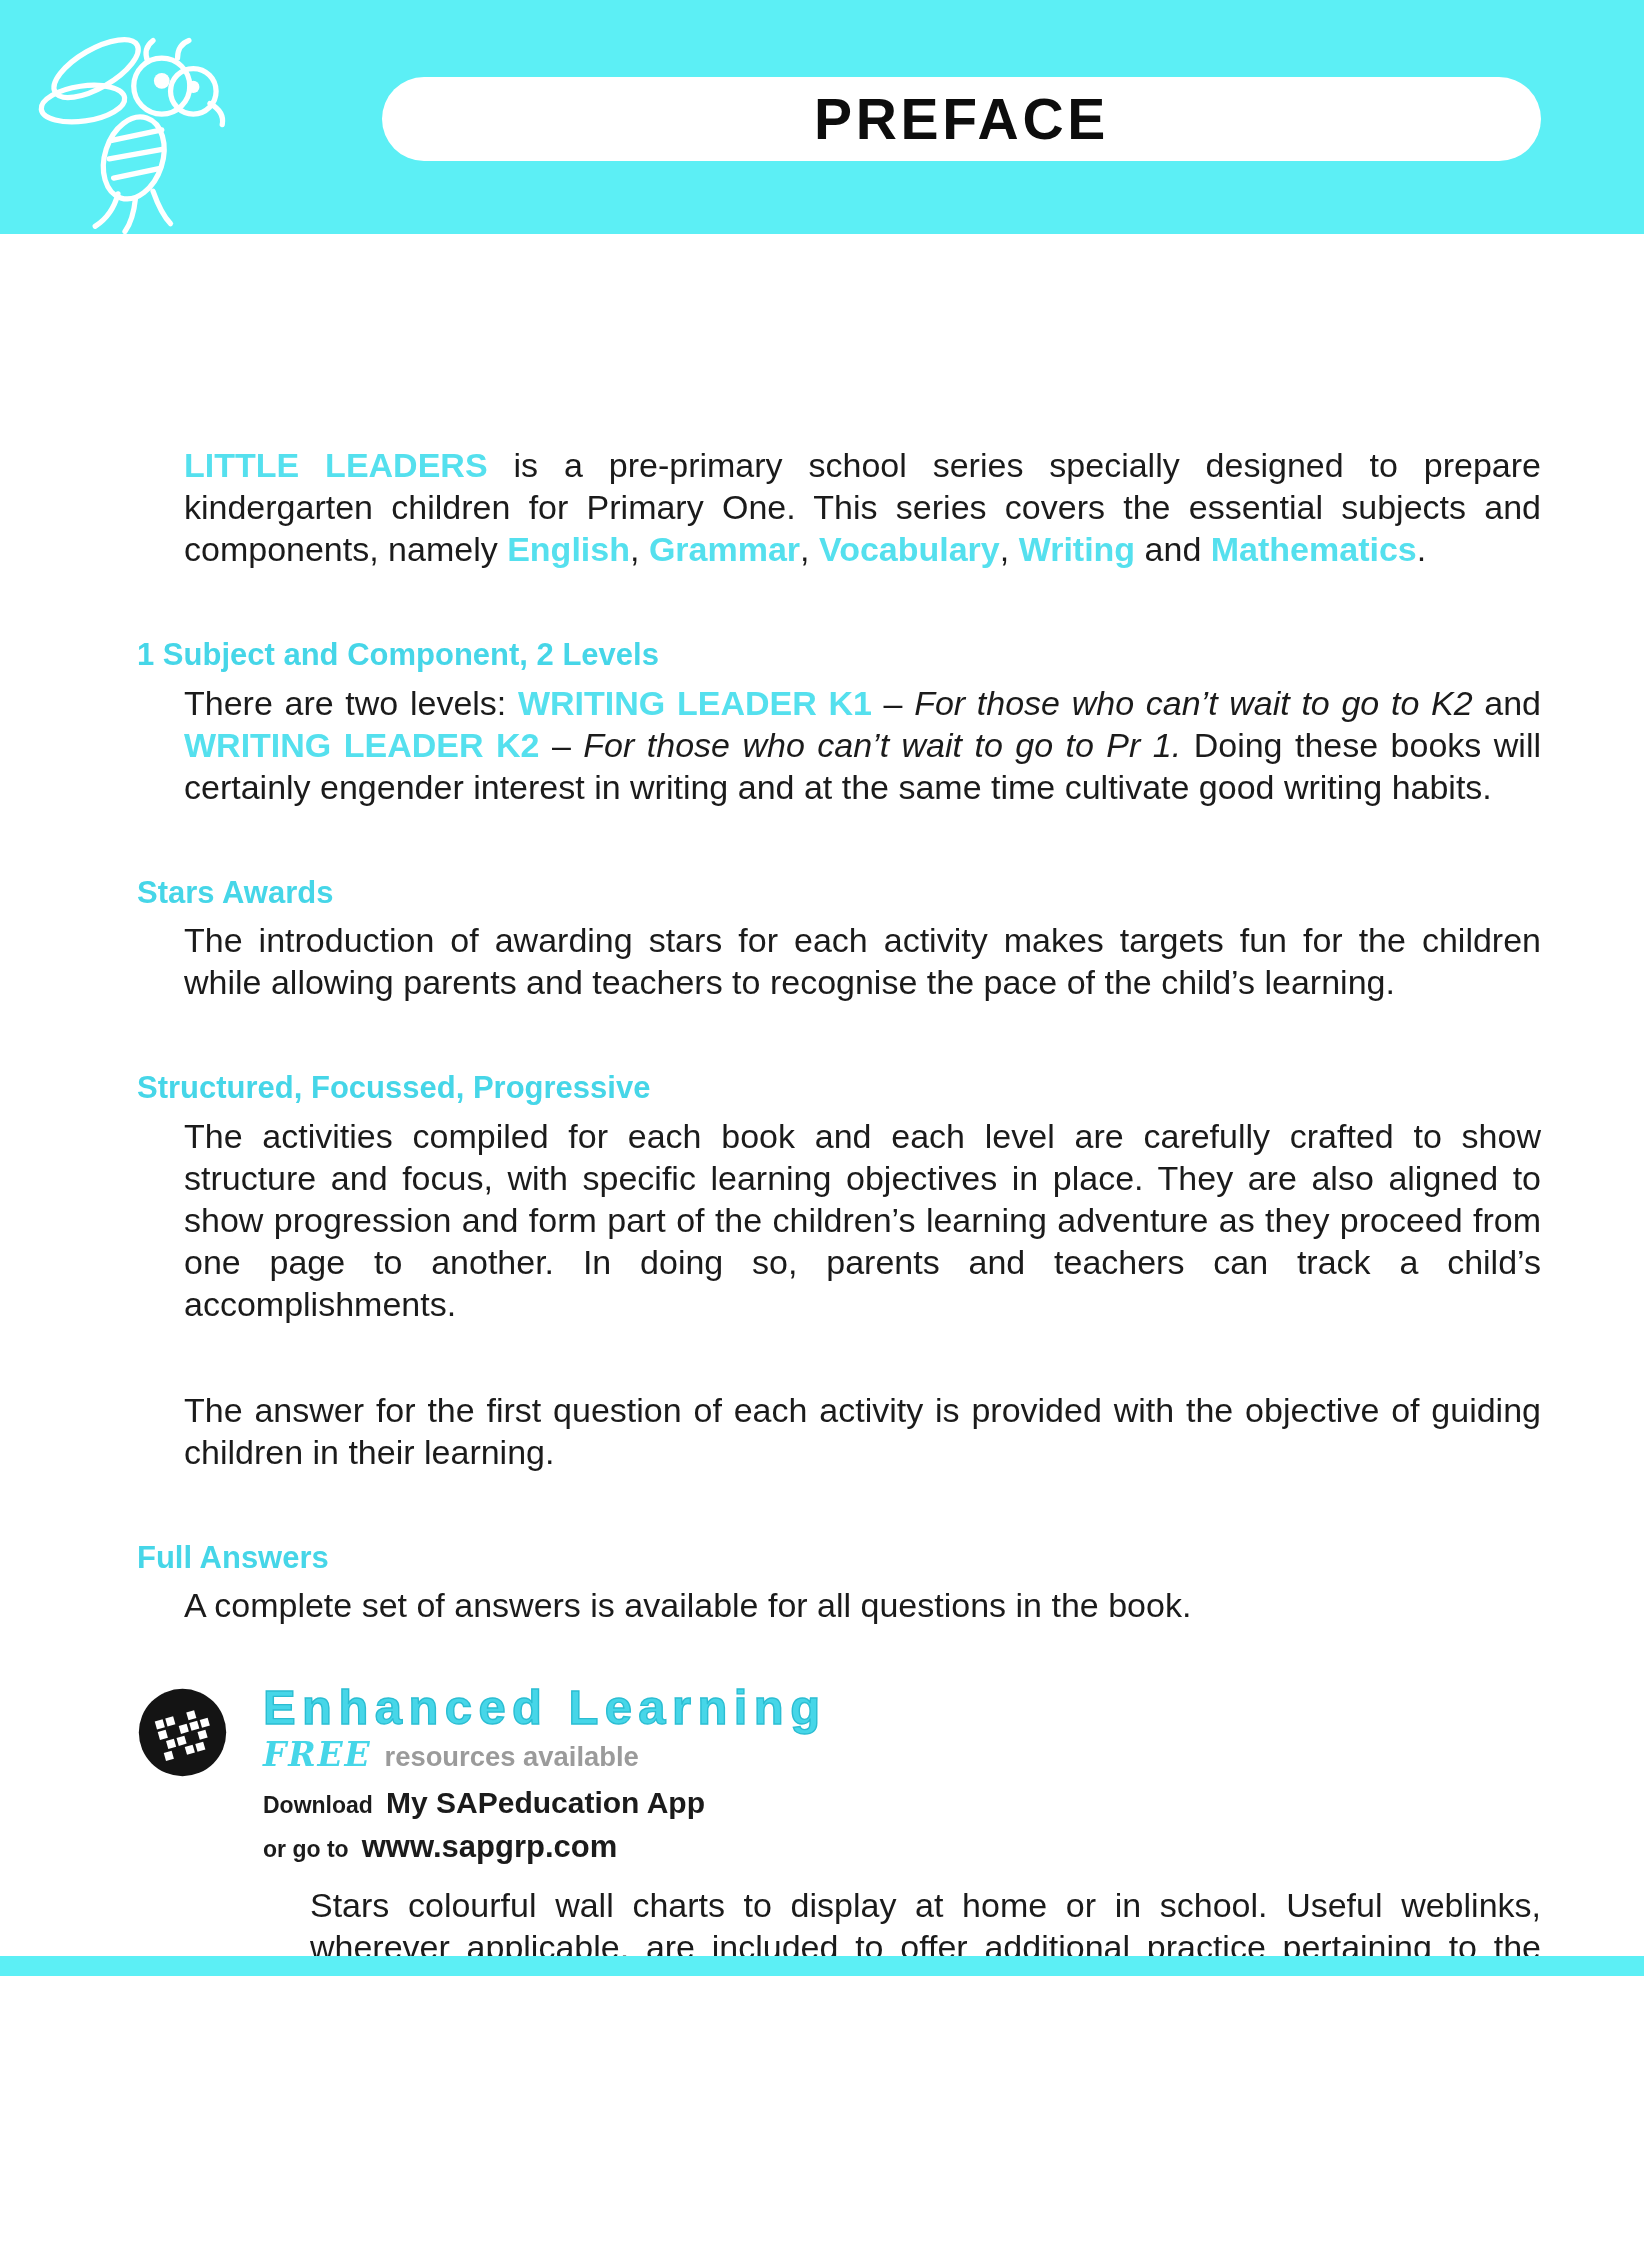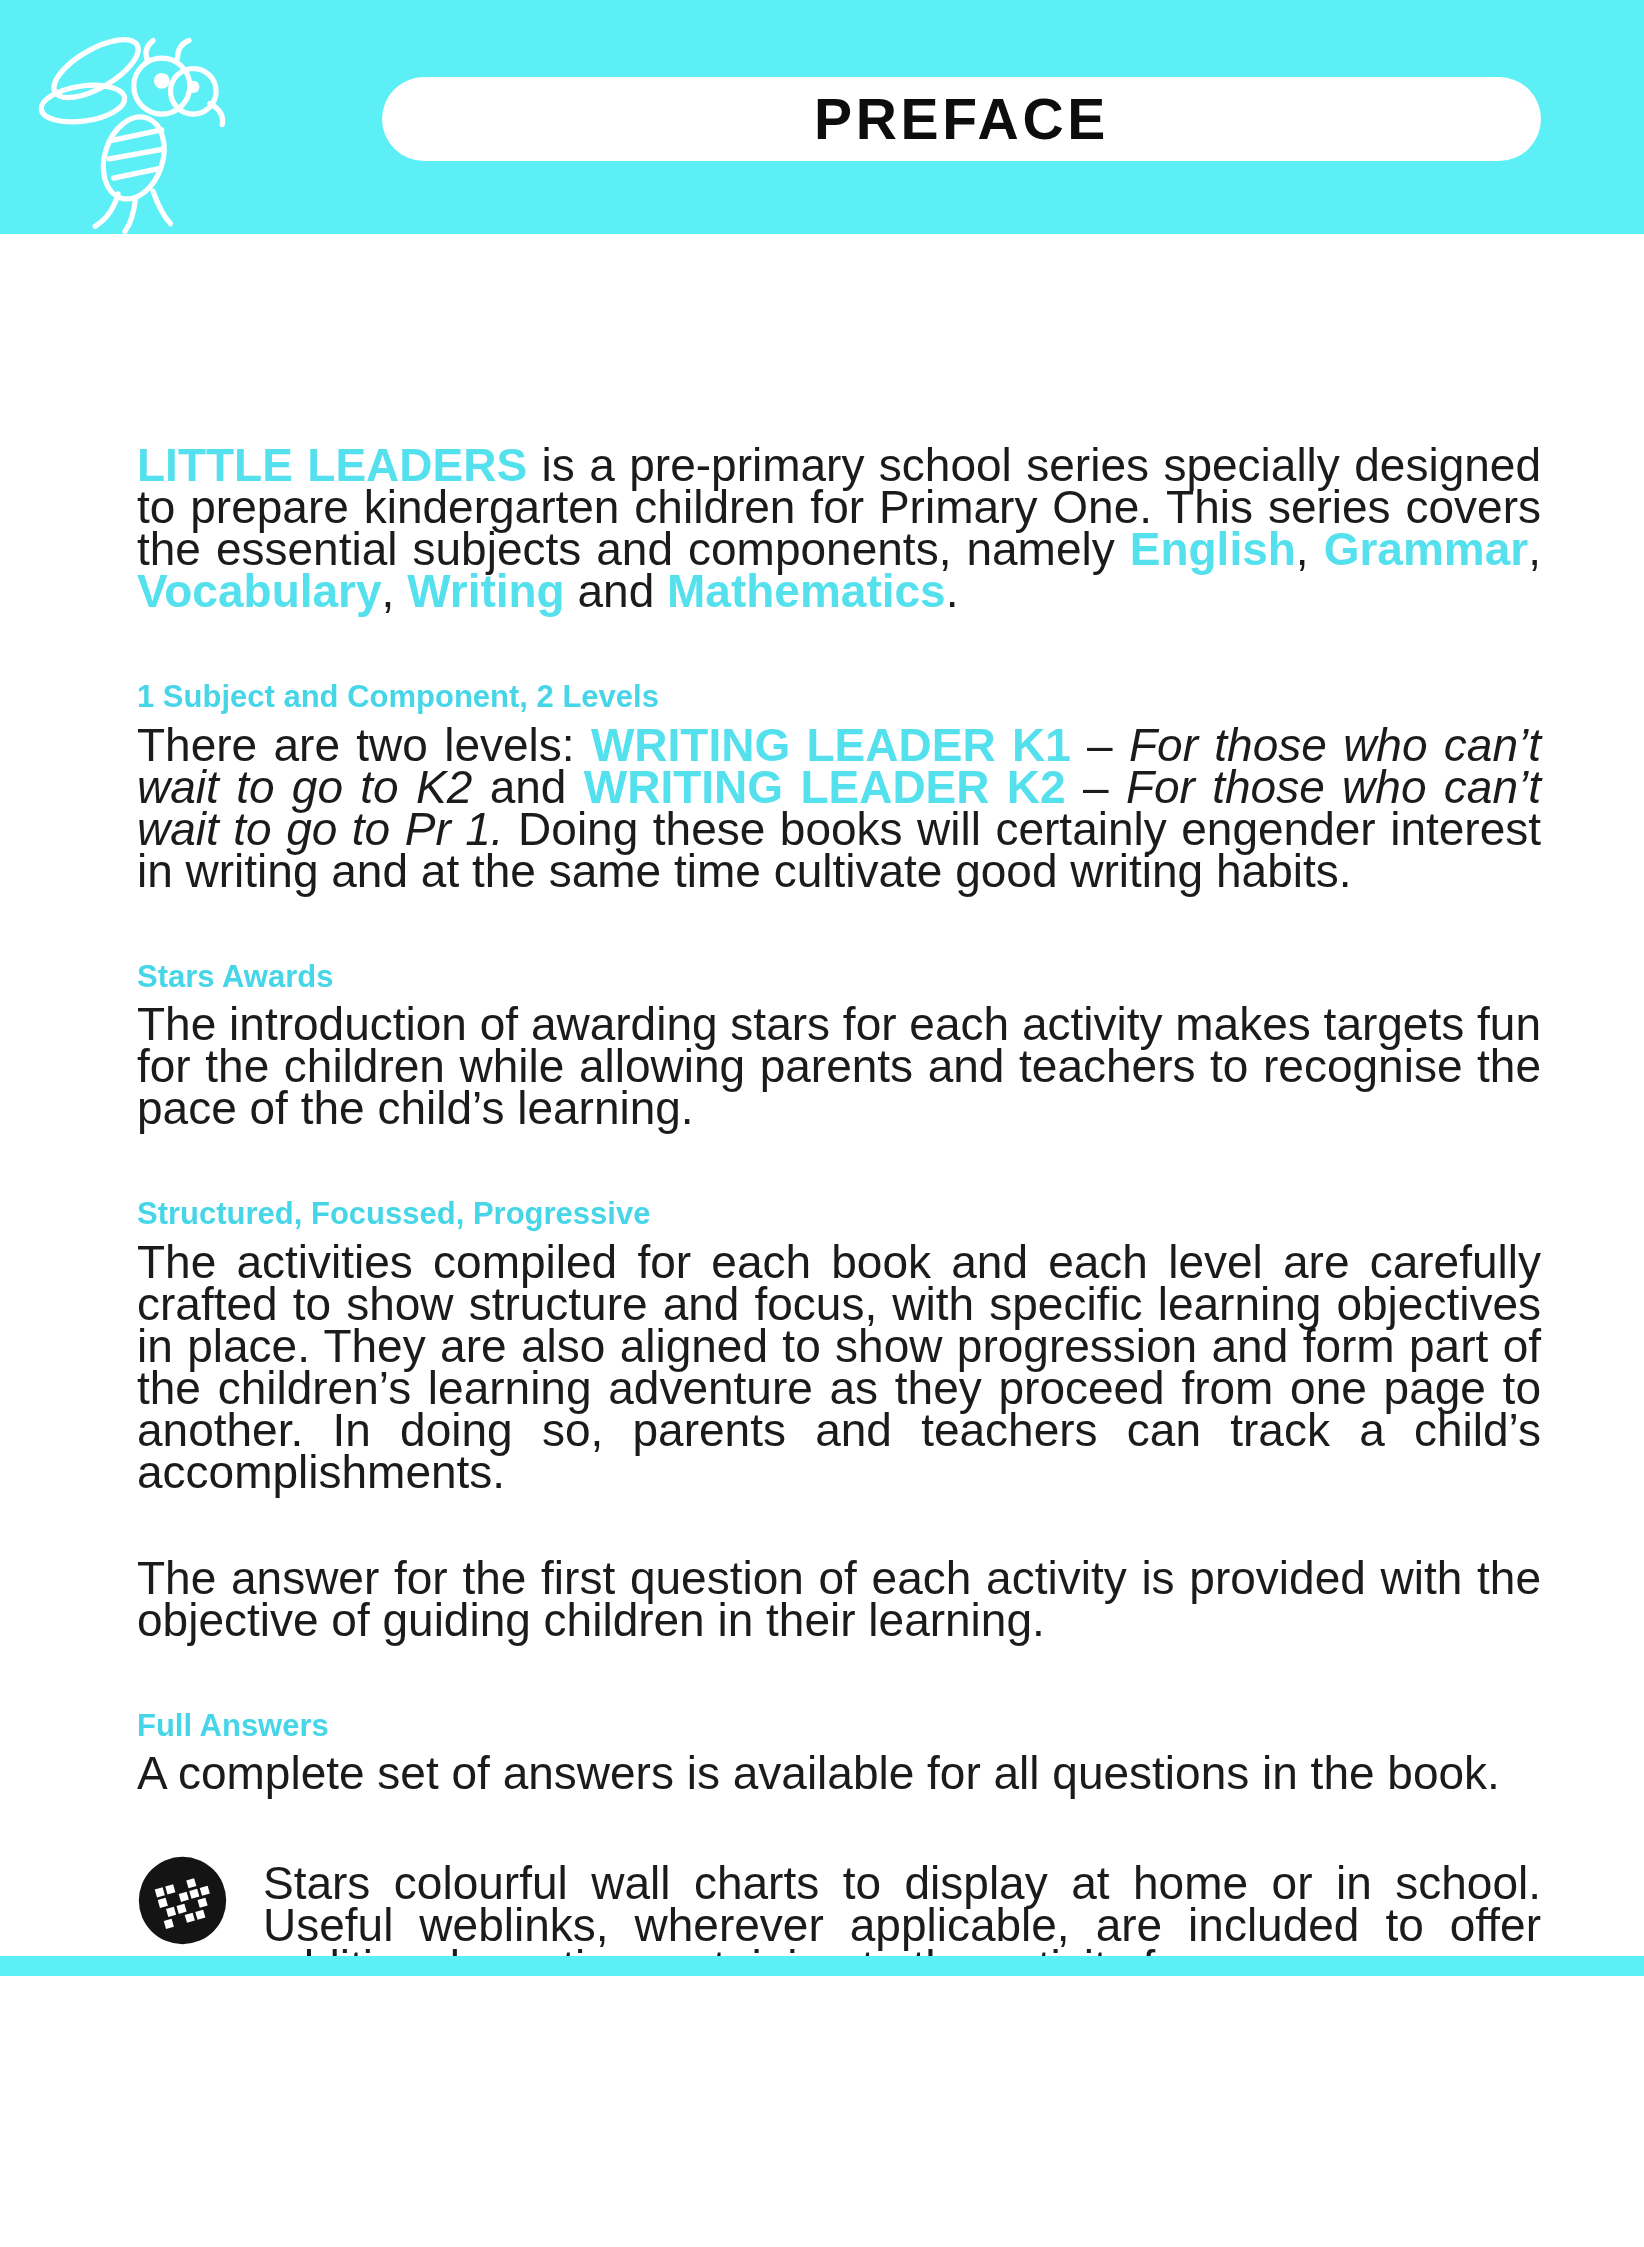--- a/index.html
+++ b/index.html
@@ -15,21 +15,21 @@
   .page{position:relative;width:1645px;height:1976px;background:#ffffff;overflow:hidden;margin:0 auto;}
 
   
   .banner{position:relative;width:100%;height:234px;background:var(--banner-cyan);}
   .fly{position:absolute;left:25.6px;top:16.4px;width:219px;height:219px;}
   .title-box{position:absolute;left:382px;top:77px;width:1159px;height:84px;background:#ffffff;border-radius:42px;display:flex;align-items:center;justify-content:center;}
   .title{font-size:57px;font-weight:bold;letter-spacing:3.7px;color:#0d0d0d;}
 
   
   .content{padding:210px 104px 0 137px;}
-  .para{font-size:46px;line-height:42px;text-align:justify;color:var(--text-black);}
+  .para{font-size:34px;line-height:42px;text-align:justify;color:var(--text-black);margin-left:47px;}
   .para span{white-space:pre-wrap;}
   .seg-cyan{color:var(--inline-cyan);font-weight:bold;}
   .seg-italic{font-style:italic;}
   section{margin-top:64px;}
   .sec-heading{font-size:31px;line-height:42px;font-weight:bold;color:var(--accent-cyan);margin-bottom:5.5px;}
 
   
   .enhanced{margin-top:55px;display:grid;grid-template-columns:126px 1fr;column-gap:0;}
   .qr{width:91px;height:91px;margin-top:5.5px;}
   .enh-right{grid-column:2;}
@@ -123,20 +123,35 @@
             <rect x="72" y="42" width="9" height="9"></rect>
             <rect x="30" y="54" width="9" height="9"></rect>
             <rect x="42" y="54" width="9" height="9"></rect>
             <rect x="66" y="54" width="9" height="9"></rect>
             <rect x="24" y="66" width="9" height="9"></rect>
             <rect x="48" y="66" width="9" height="9"></rect>
             <rect x="60" y="66" width="9" height="9"></rect>
           </g>
         </svg>
       </div>
+      <div class="enh-right">
+        <div class="enh-title">Enhanced Learning</div>
+        <div class="enh-free">
+          <span class="free">FREE</span>
+          <span class="free-rest">resources available</span>
+        </div>
+        <div class="enh-download">
+          <span class="small-bold">Download</span>
+          <span class="app-name">My SAPeducation App</span>
+        </div>
+        <div class="enh-url">
+          <span class="small-bold">or go to</span>
+          <span class="url">www.sapgrp.com</span>
+        </div>
+      </div>
       <p class="para enh-body"><span>Stars colourful wall charts to display at home or in school. Useful weblinks, wherever applicable, are included to offer additional practice pertaining to the activity focus.</span></p>
     </div>
 
     <div class="editorial">The Editorial Team</div>
 
   </main>
 
   <div class="bottom-bar"></div>
 
 </div>

